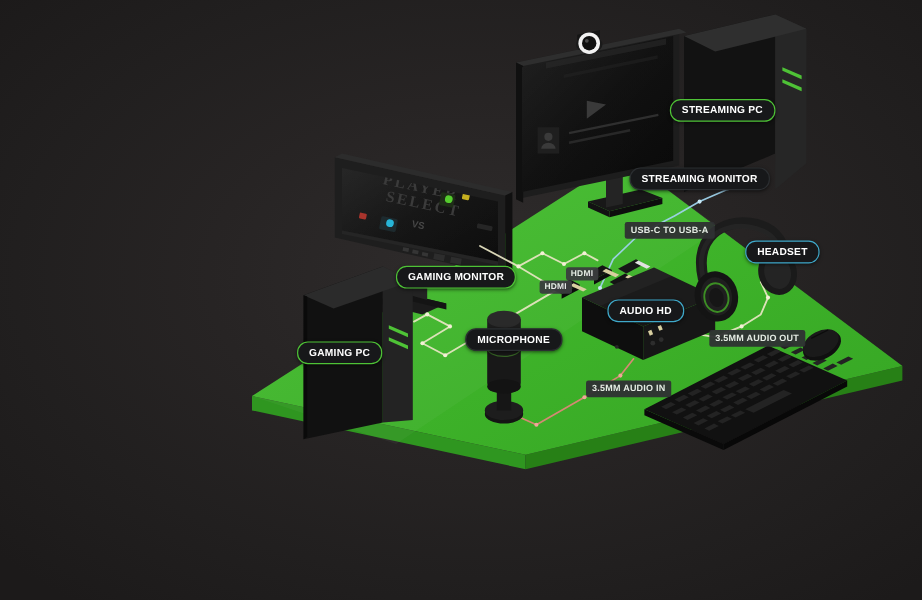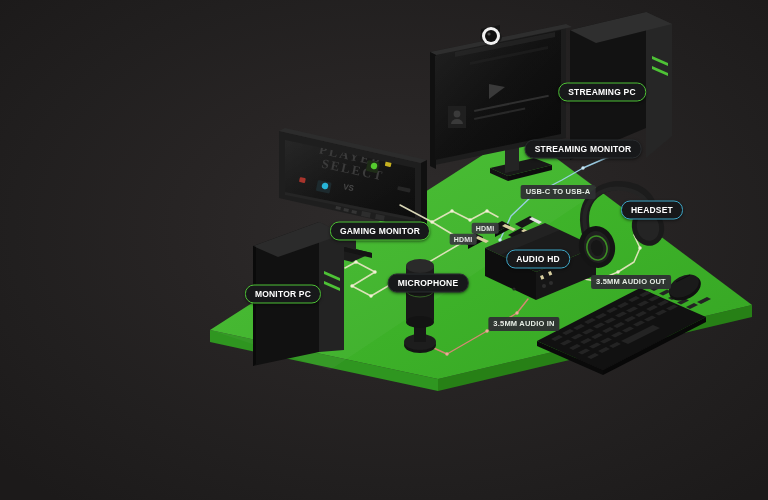--- a/index.html
+++ b/index.html
@@ -369,21 +369,21 @@
     <g>
       <ellipse cx="685" cy="288" rx="17" ry="11" fill="#101010" transform="rotate(-28 685 288)"></ellipse>
       <ellipse cx="684" cy="286" rx="16" ry="10" fill="#1a1a1a" transform="rotate(-28 684 286)"></ellipse>
       <path d="M676,282 L690,275" stroke="#0c0c0c" stroke-width="1" fill="none"></path>
     </g>
 
     <polygon points="537,341 640,288 706,317 603,370" fill="none" stroke="#2a8a1c" stroke-width="0"></polygon>
   </svg>
 
   <div>
-    <div class="lbl pill green" style="left:283px;top:294px;">MONITOR PC</div>
+    <div class="lbl pill green" style="left:283px;top:294px;">GAMING PC</div>
 
     <div class="lbl pill green" style="left:602px;top:92px;">STREAMING PC</div>
 
     <div class="lbl pill green" style="left:380px;top:231px;">GAMING MONITOR</div>
 
     <div class="lbl pill plain" style="left:583px;top:149px;">STREAMING MONITOR</div>
 
     <div class="lbl pill cyan" style="left:538px;top:259px;">AUDIO HD</div>
 
     <div class="lbl pill cyan" style="left:652px;top:210px;">HEADSET</div>

